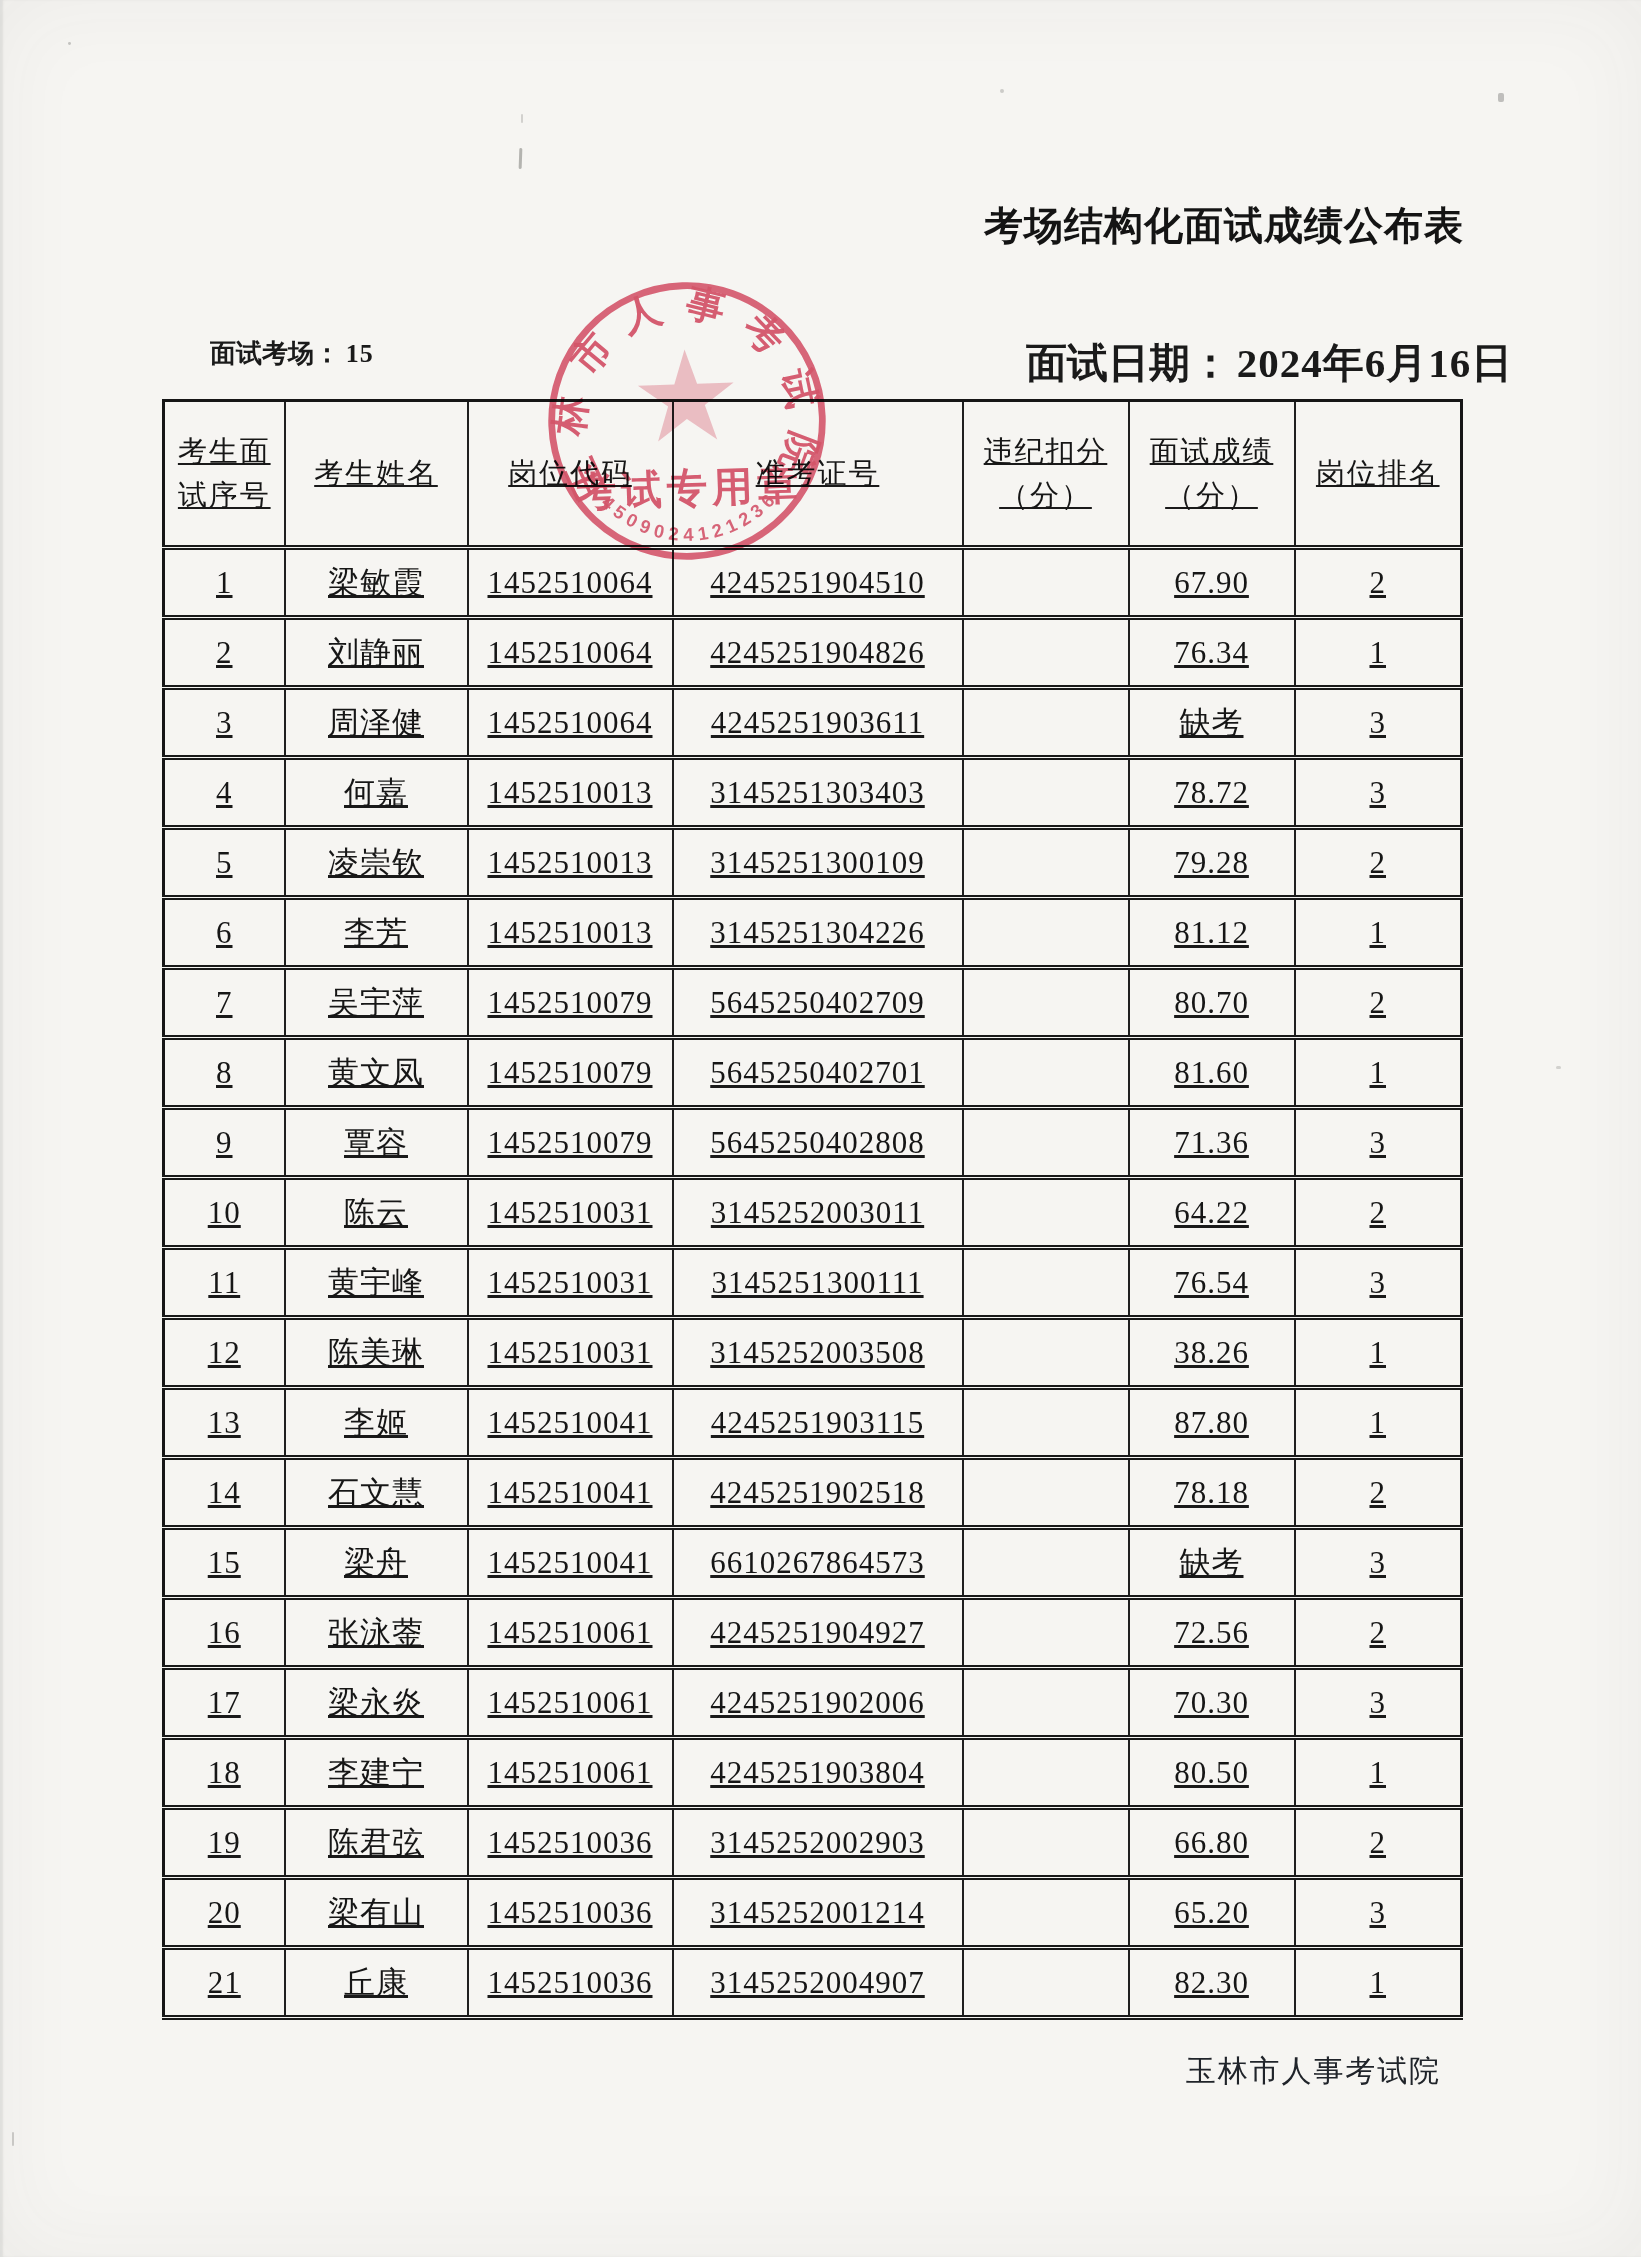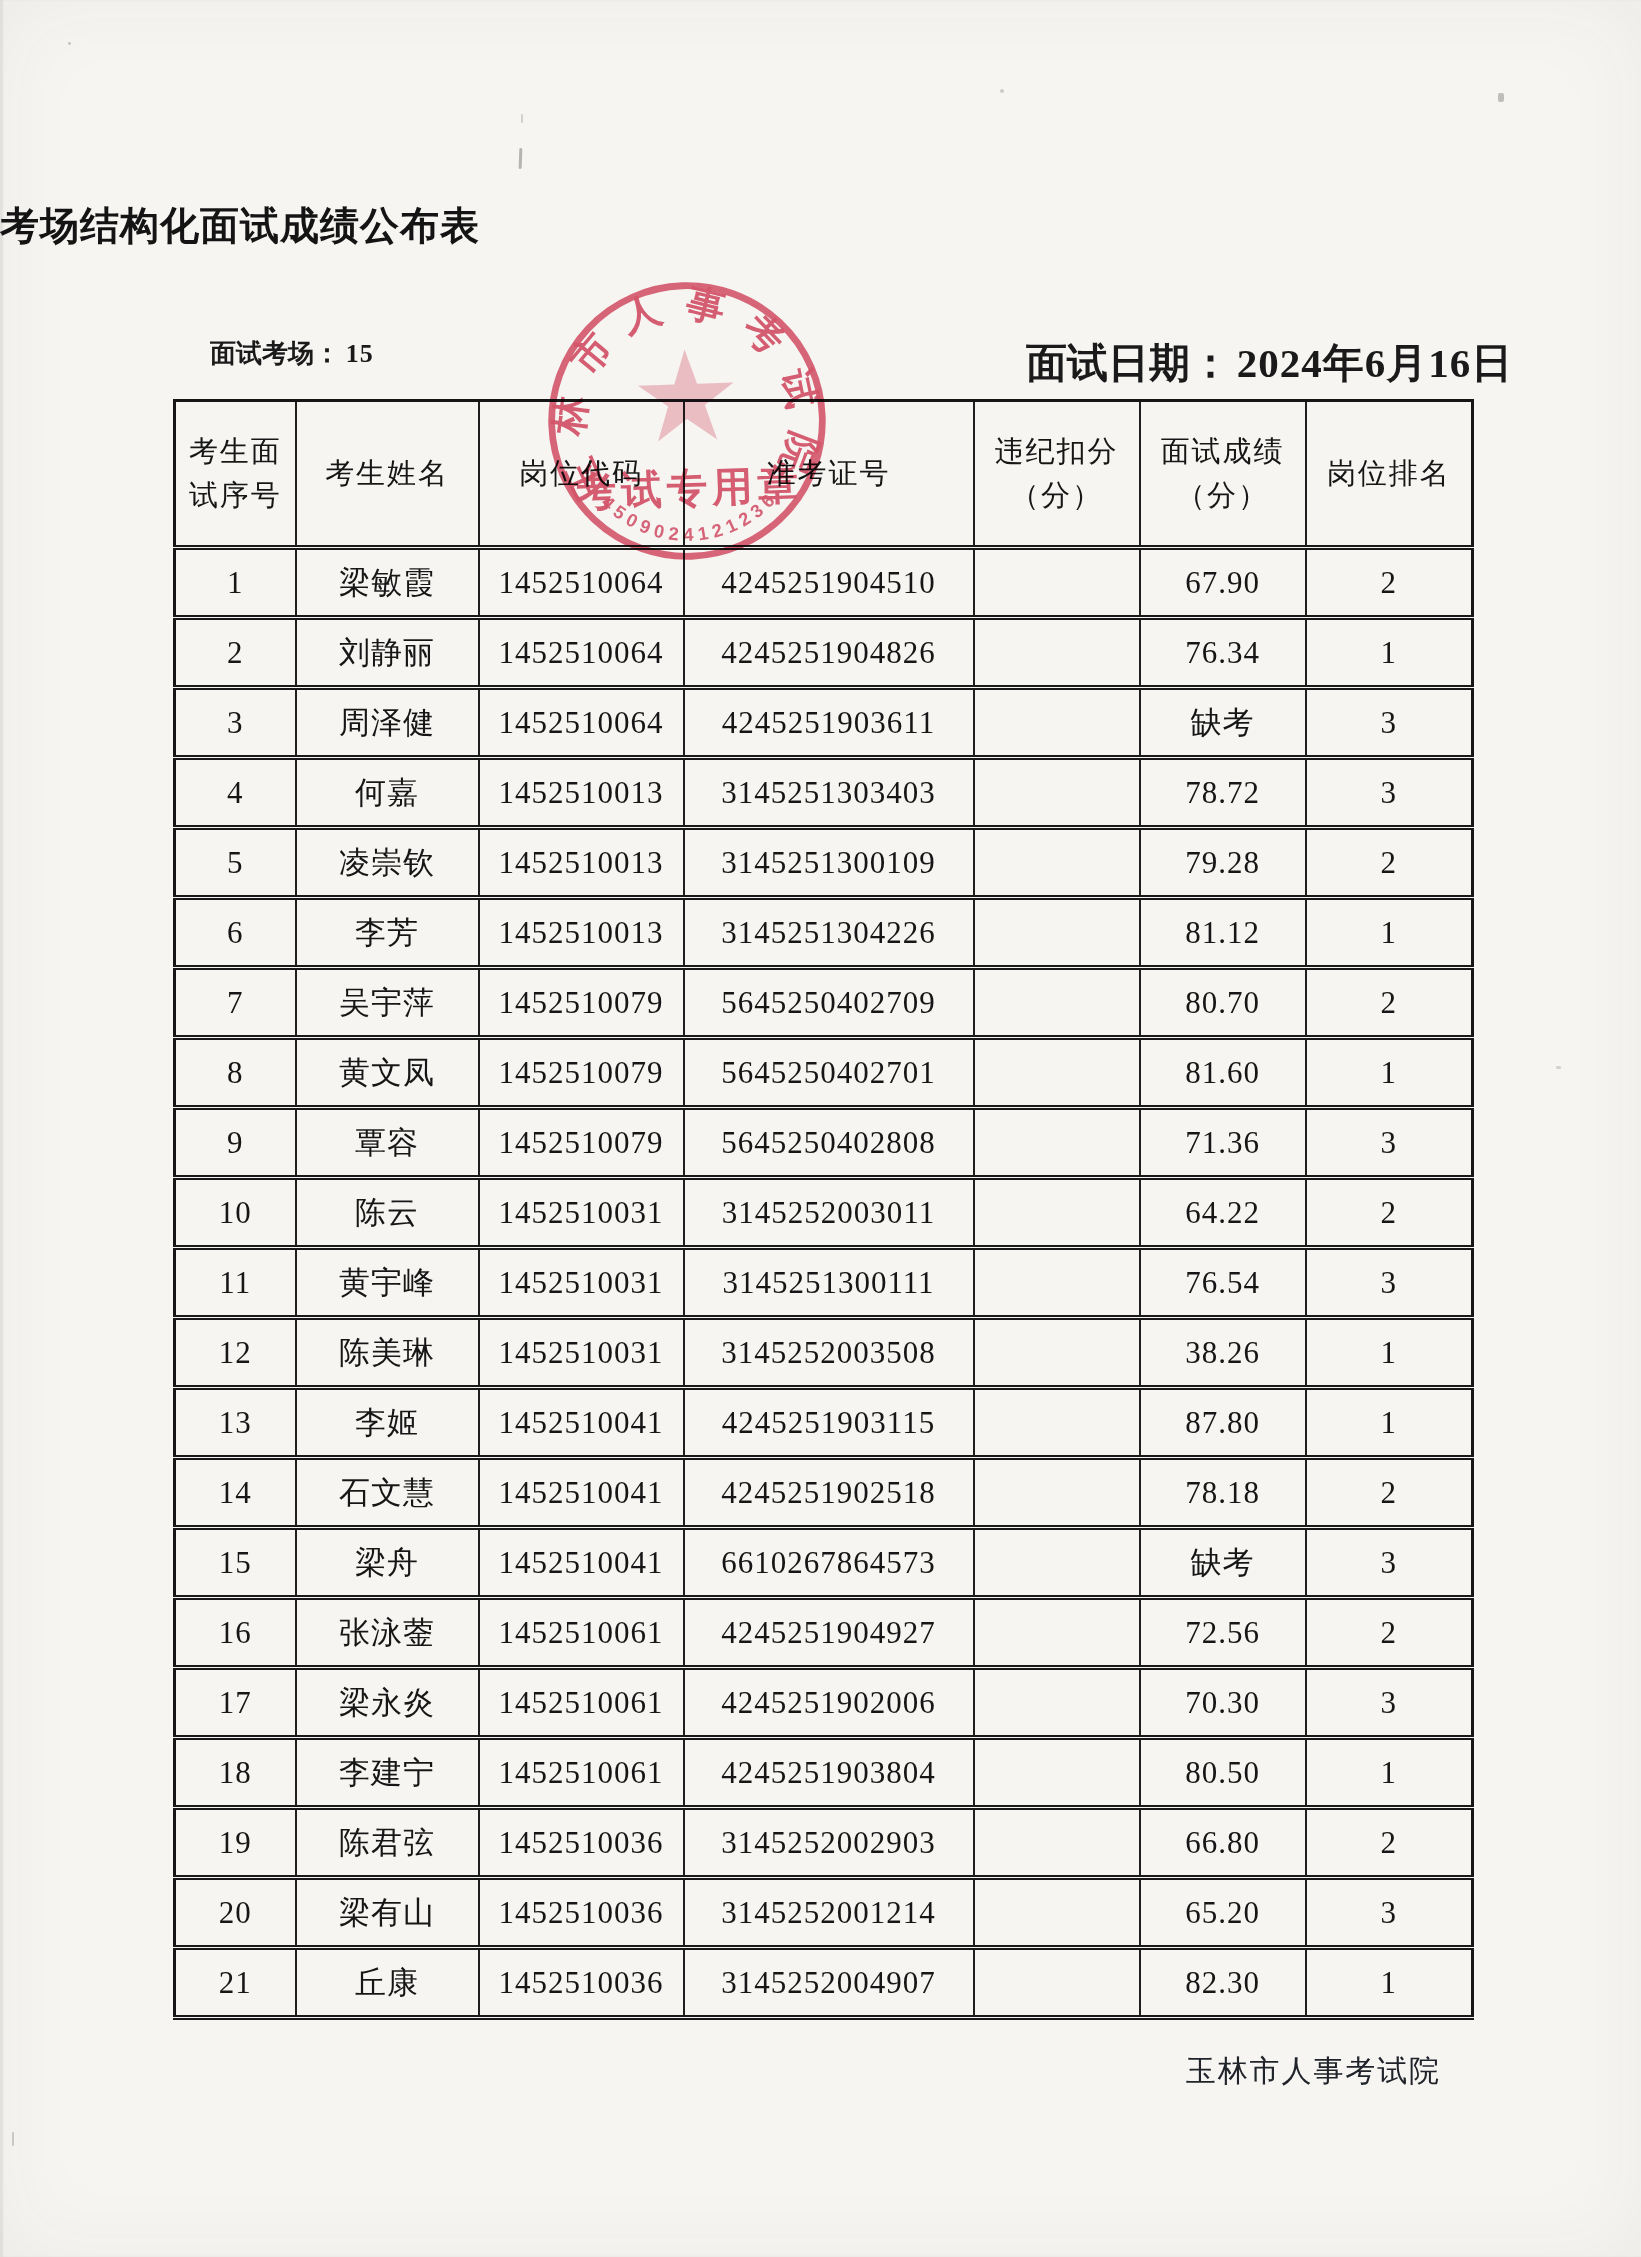--- a/index.html
+++ b/index.html
@@ -4,30 +4,31 @@
 <style>
   html,body{margin:0;padding:0;}
   body{
     width:1641px;height:2257px;position:relative;overflow:hidden;
     background:#f6f5f2;color:#1a1a1a;
     font-family:"Liberation Serif",serif;
   }
   body::after{content:"";position:absolute;inset:0;pointer-events:none;
     box-shadow:inset 0 0 87px rgba(60,60,55,.05), inset 2.9px 0 1.9px rgba(90,90,85,.10);}
   .title{
-    position:absolute;top:199px;left:0;width:1464px;text-align:left;
+    position:absolute;top:199px;left:0;width:1464px;text-align:right;
     font-size:39px;font-weight:700;letter-spacing:1px;color:#141414;
   }
   .meta-room{position:absolute;left:210px;top:336px;font-size:26px;font-weight:700;text-align:right;}
   .meta-date{position:absolute;left:1026px;top:336px;font-size:41px;font-weight:700;}
   .meta-room .val,.meta-date .val{margin-left:5.8px;letter-spacing:1px;}
   table.score-table{
-    position:absolute;left:173px;top:399px;width:1298px;
+    position:absolute;left:162px;top:399px;width:1298px;
     border-collapse:collapse;table-layout:fixed;
     border:3.9px solid #161616;
+    text-decoration:underline;
   }
   .score-table th,.score-table td{
     border-left:2.9px solid #1f1f1f;border-right:2.9px solid #1f1f1f;
     border-top:5.8px double #191919;border-bottom:5.8px double #191919;
     padding:0;text-align:center;vertical-align:middle;color:#161616;
   }
   .score-table thead th{
     height:143px;font-size:29px;font-weight:400;
     white-space:pre-line;line-height:1.5;letter-spacing:1.9px;
   }

